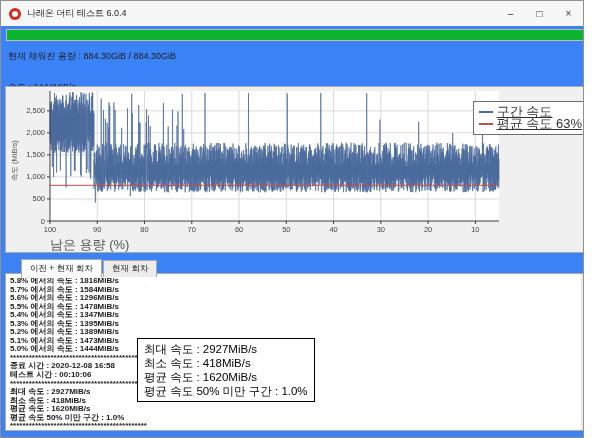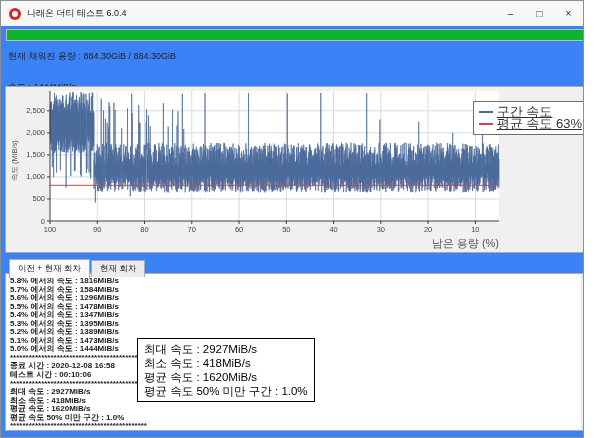--- a/index.html
+++ b/index.html
@@ -20,28 +20,28 @@
   .progressbar { position:absolute; left:5px; top:28px; width:590px; height:12px; border:1px solid #bcbcbc; background:#e6e6e6; }
   .progress-fill { height:100%; background:#0db22d; }
   .lbl { position:absolute; left:7px; font-size:9px; color:#222; }
   .lbl-capacity { top:49px; }
   .lbl-speed { top:64px;margin-top:16px; }
 
   
   .chart-widget { position:absolute; left:4px; top:85px; width:592px; height:167px; border:1px solid #a9a9a9; background:#f0f0f0; }
   .chart-svg { position:absolute; left:0; top:0; }
   .ylabel { position:absolute; left:4px; top:94px; transform:rotate(-90deg); transform-origin:left top; font-size:7.5px; color:#555; white-space:nowrap; }
-  .xlabel { position:absolute; left:44px; top:149px; width:449px; text-align:right; font-size:11px; color:#555; }
+  .xlabel { position:absolute; left:44px; top:149px; width:449px; text-align:left; font-size:13px; color:#555; }
   .legend { position:absolute; right:6px; top:14px; background:#fff; border:1px solid #6e6e6e; padding:4px 7px 4px 5px; }
   .legend-row { display:flex; align-items:center; height:12px; }
   .legend-swatch { width:14px; height:2px; margin-right:4px; flex:none; }
   .legend-label { font-size:13px; color:#333; white-space:nowrap;text-decoration:underline; }
 
   
-  .tab-strip { position:absolute; left:8px; top:258px; display:flex; align-items:flex-end; z-index:3; }
+  .tab-strip { position:absolute; left:20px; top:258px; display:flex; align-items:flex-end; z-index:3; }
   .tab { font-size:8.5px; color:#222; padding:2px 8px; border:1px solid #ababab; border-bottom:none; background:#ececec; margin-right:1px; }
   .tab.selected { background:#fbfbfb; padding-top:3px; padding-bottom:3px; margin-bottom:-1px; position:relative; z-index:4; }
 
   
   .log-area { position:absolute; left:4px; top:272px; width:592px; height:158px; background:#fff; border:1px solid #ababab; overflow:hidden; }
   .log-lines { position:absolute; left:4px; top:3px; font-size:8px; line-height:8.55px; color:#1a1a1a; white-space:pre;font-weight:bold; }
   .scrollbar { position:absolute; right:0; top:0; width:15px; height:100%; background:#f1f1f1; border-left:1px solid #e3e3e3; }
   .sb-btn { position:absolute; left:0; width:15px; height:15px; display:flex; align-items:center; justify-content:center; font-size:6px; color:#555; background:transparent; border:none; }
   .sb-up { top:0; } .sb-down { bottom:0; }
   .sb-thumb { position:absolute; left:2px; width:11px; height:22px; bottom:17px; background:#cdcdcd; }

